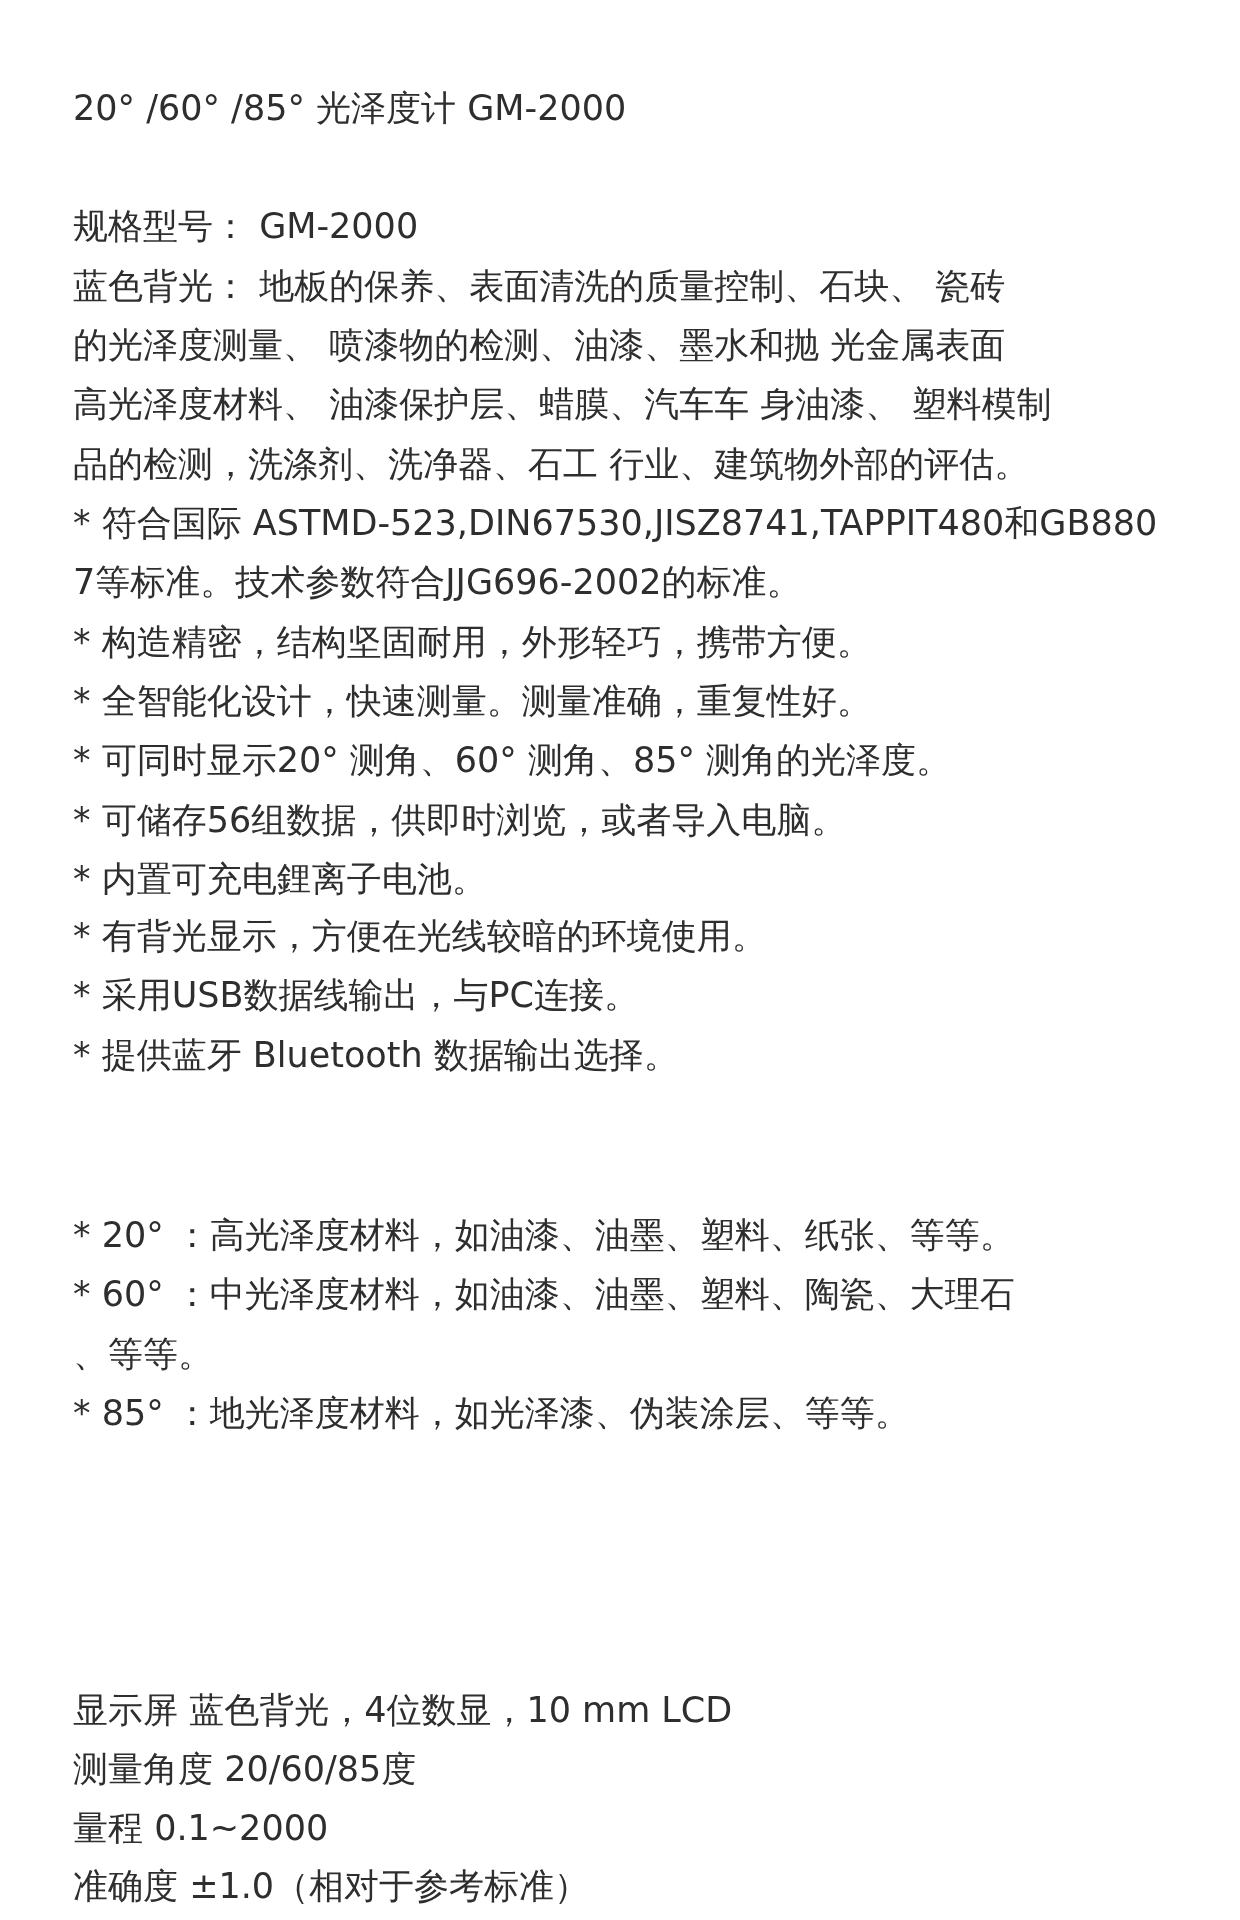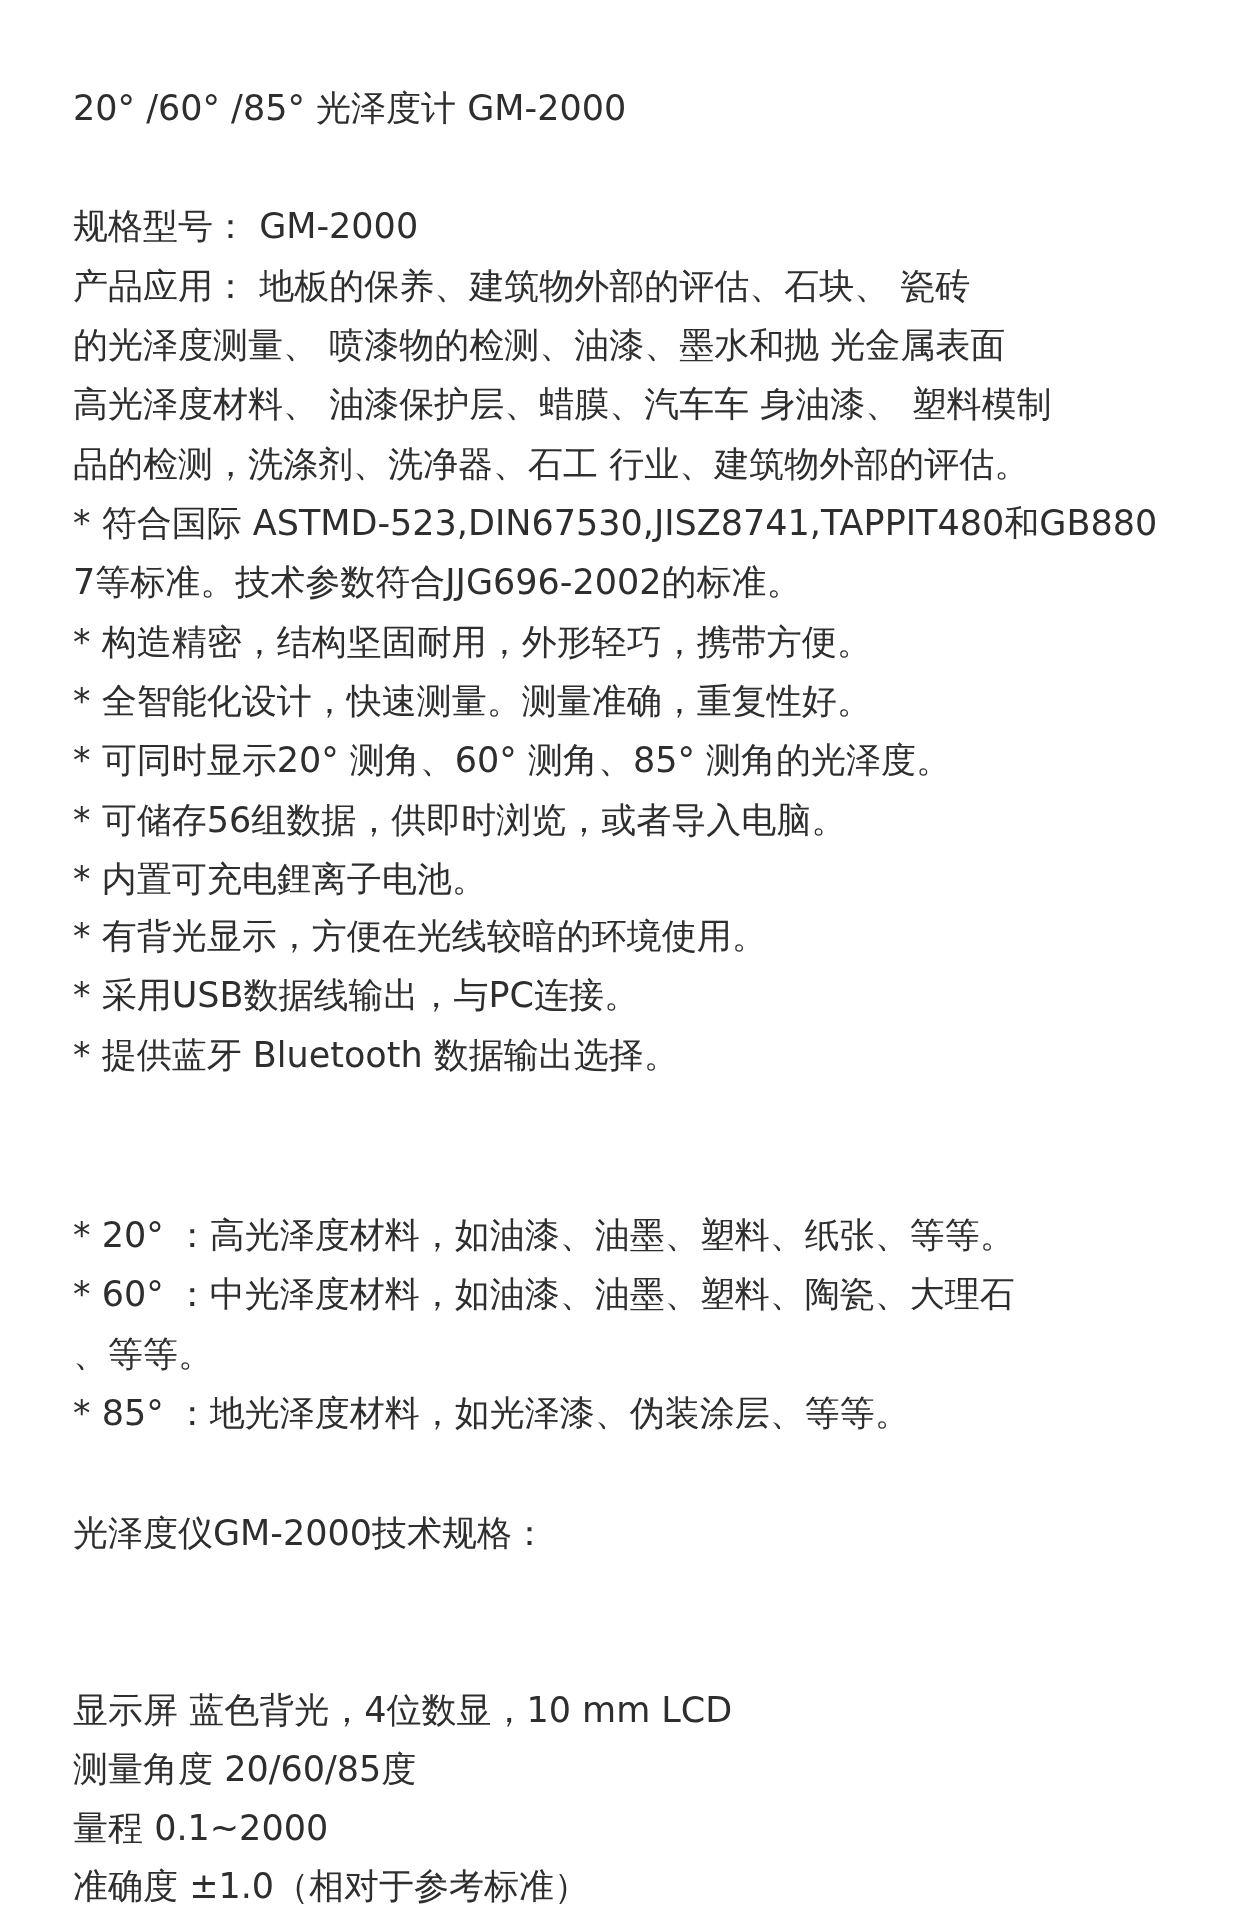--- a/index.html
+++ b/index.html
@@ -35,21 +35,21 @@
 </head>
 <body>
 
 <div class="doc">
 
   <div class="line" style="top:86px;">20° /60° /85° 光泽度计 GM-2000</div>
 
   <div class="line" style="top:204px;"><span>规格型号：</span><span> GM-2000</span></div>
 
   <div>
-    <div class="line" style="top:264px;">产品应用： 地板的保养、建筑物外部的评估、石块、 瓷砖</div>
+    <div class="line" style="top:264px;">蓝色背光： 地板的保养、表面清洗的质量控制、石块、 瓷砖</div>
     <div class="line" style="top:323px;text-align:right;">的光泽度测量、 喷漆物的检测、油漆、墨水和抛 光金属表面</div>
     <div class="line" style="top:382px;">高光泽度材料、 油漆保护层、蜡膜、汽车车 身油漆、 塑料模制</div>
     <div class="line" style="top:442px;">品的检测，洗涤剂、洗净器、石工 行业、建筑物外部的评估。</div>
   </div>
 
   <div>
     <div class="line" style="top:501px;">* 符合国际 ASTMD-523,DIN67530,JISZ8741,TAPPIT480和GB880</div>
     <div class="line" style="top:560px;">7等标准。技术参数符合JJG696-2002的标准。</div>
     <div class="line" style="top:620px;">* 构造精密，结构坚固耐用，外形轻巧，携带方便。</div>
     <div class="line" style="top:679px;">* 全智能化设计，快速测量。测量准确，重复性好。</div>
@@ -61,21 +61,20 @@
     <div class="line" style="top:1033px;">* 提供蓝牙 Bluetooth 数据输出选择。</div>
   </div>
 
   <div>
     <div class="line" style="top:1213px;">* 20° ：高光泽度材料，如油漆、油墨、塑料、纸张、等等。</div>
     <div class="line" style="top:1272px;">* 60° ：中光泽度材料，如油漆、油墨、塑料、陶瓷、大理石</div>
     <div class="line" style="top:1332px;">、等等。</div>
     <div class="line" style="top:1391px;">* 85° ：地光泽度材料，如光泽漆、伪装涂层、等等。</div>
   </div>
 
-  <div class="line" style="top:1511px;">光泽度仪GM-2000技术规格：</div>
 
   <div>
     <div class="line" style="top:1688px;">显示屏 蓝色背光，4位数显，10 mm LCD</div>
     <div class="line" style="top:1747px;">测量角度 20/60/85度</div>
     <div class="line" style="top:1806px;">量程 0.1~2000</div>
     <div class="line" style="top:1864px;">准确度 ±1.0（相对于参考标准）</div>
   </div>
 
 </div>
 

